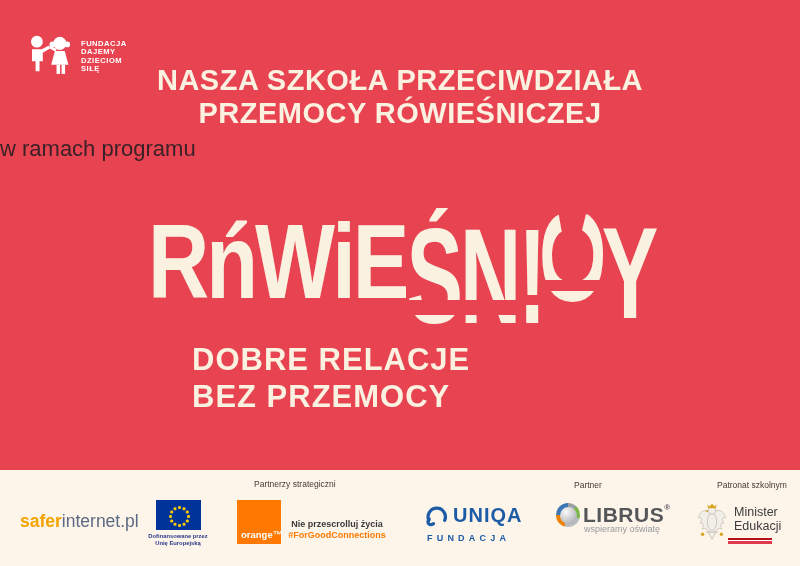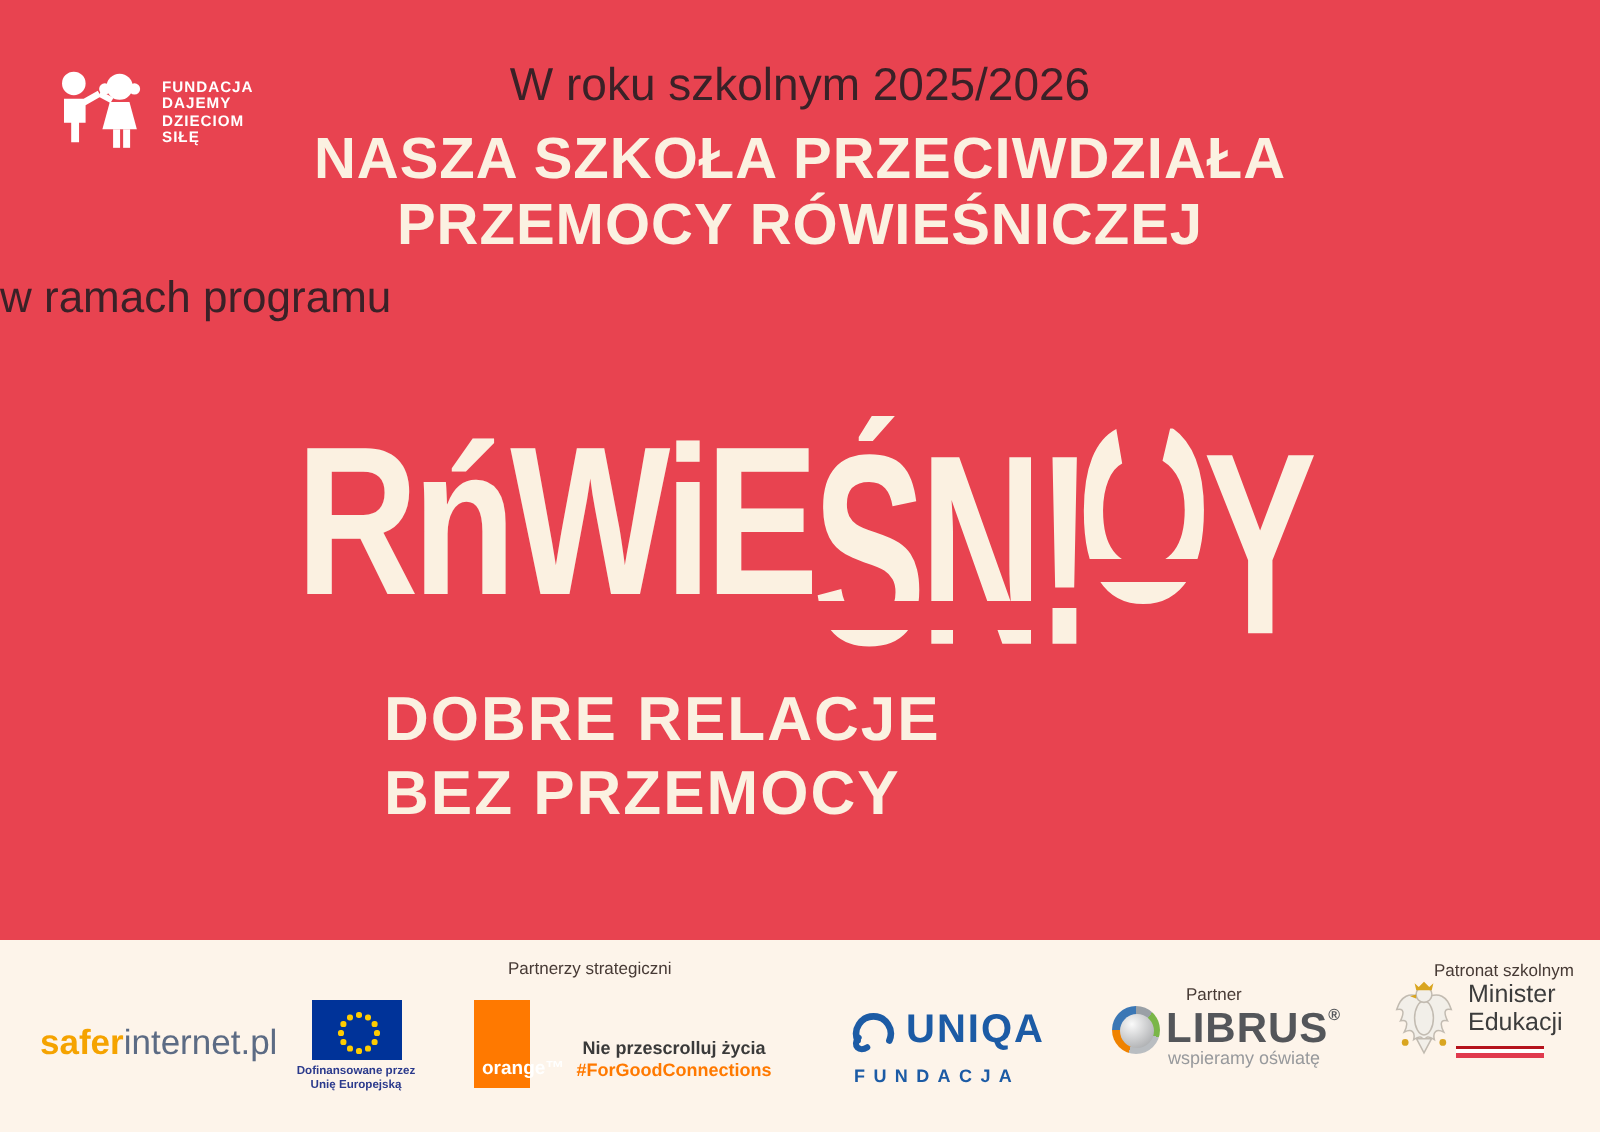--- a/index.html
+++ b/index.html
@@ -44,56 +44,56 @@
     transform:scaleY(1.28) rotate(-90deg);transform-origin:center;
     -webkit-mask-image:linear-gradient(to left,#000 0 70%,transparent 70% 82%,#000 82% 100%);
     mask-image:linear-gradient(to left,#000 0 70%,transparent 70% 82%,#000 82% 100%);
   }
   .tagline{position:absolute;left:152px;top:341px;color:var(--cream);
     font-size:31px;font-weight:700;line-height:37px;letter-spacing:1px;margin-left:40px;}
   
   .footer{position:absolute;left:0;top:470px;width:800px;height:96px;background:var(--footer_bg);}
   .f-label{position:absolute;font-size:8.5px;color:var(--label);font-weight:400;padding-left:19px;}
   .lbl-strategic{left:235px;top:9px;}
-  .lbl-partner{left:574px;top:10px;margin-top:12px;}
+  .lbl-partner{left:555px;top:10px;}
   .lbl-honorary{left:698px;top:10px;}
   .safer{position:absolute;left:20px;top:41px;font-size:17.5px;}
   .safer .hl{color:var(--safer_orange);font-weight:700;}
   .safer .rest{color:var(--safer_gray);font-weight:400;text-align:center;}
   .eu{position:absolute;left:148px;top:30px;width:60px;text-align:center;}
   .eu-flag{position:relative;width:45px;height:30px;margin:0 auto;background:var(--eu_blue);}
   .eu-stars{position:absolute;left:50%;top:50%;width:2.6px;height:2.6px;border-radius:50%;
     background:transparent;
     box-shadow:
       0px -9px 0 0 var(--eu_star), 4.5px -7.8px 0 0 var(--eu_star),
       7.8px -4.5px 0 0 var(--eu_star), 9px 0px 0 0 var(--eu_star),
       7.8px 4.5px 0 0 var(--eu_star), 4.5px 7.8px 0 0 var(--eu_star),
       0px 9px 0 0 var(--eu_star), -4.5px 7.8px 0 0 var(--eu_star),
       -7.8px 4.5px 0 0 var(--eu_star), -9px 0px 0 0 var(--eu_star),
       -7.8px -4.5px 0 0 var(--eu_star), -4.5px -7.8px 0 0 var(--eu_star);}
   .eu-caption{margin-top:3px;font-size:5.8px;line-height:6.6px;font-weight:700;color:#2b3a8c;}
-  .orange-box{position:absolute;left:237px;top:30px;width:28px;height:44px;background:var(--orange);}
+  .orange-box{position:absolute;left:237px;top:30px;width:44px;height:44px;background:var(--orange);}
   .orange-box span{position:absolute;left:4px;bottom:4px;color:#ffffff;font-size:9.5px;font-weight:700;}
   .campaign{position:absolute;left:287px;top:49px;width:100px;text-align:center;font-weight:700;}
   .campaign .c1{font-size:9px;color:#3a3a3a;line-height:11px;}
   .campaign .c2{font-size:9px;color:var(--orange);line-height:11px;}
   .uniqa{position:absolute;left:424px;top:33px;}
   .uniqa-row{display:flex;align-items:center;justify-content:space-between;}
   .uniqa-word{margin-left:4px;color:var(--uniqa_blue);font-size:20px;font-weight:700;letter-spacing:1px;}
   .uniqa-sub{margin-top:5px;margin-left:3px;color:var(--uniqa_blue);font-size:9px;font-weight:700;letter-spacing:4.2px;}
   .librus{position:absolute;left:556px;top:33px;}
   .librus-row{display:flex;}
   .librus-ball{position:relative;width:24px;height:24px;border-radius:50%;
     background:conic-gradient(#9aa0a6 0 12%, #7ab648 12% 30%, #b9bdc1 30% 55%, #ef8200 55% 75%, #3b77b5 75% 100%);}
   .librus-ball::after{content:"";position:absolute;left:3.5px;top:3.5px;width:17px;height:17px;border-radius:50%;
     background:radial-gradient(circle at 35% 30%, #fafafa, #9c9ea1);}
   .librus-word{margin-left:3px;color:var(--librus_gray);font-size:21px;font-weight:700;letter-spacing:0.5px;}
   .librus-reg{color:var(--librus_gray);font-size:8px;vertical-align:top;font-weight:700;}
   .librus-sub{margin-top:-3px;margin-left:28px;color:var(--librus_sub);font-size:9px;}
-  .minister{position:absolute;left:696px;top:17px;display:flex;align-items:flex-end;}
+  .minister{position:absolute;left:696px;top:32px;display:flex;}
   .minister-text{margin-left:6px;color:#3c3c3c;font-size:12.5px;line-height:14px;margin-top:3px;}
   .minister-flag{margin-top:5px;width:44px;height:6px;
     background:linear-gradient(to bottom,#b5121b 0 26%, #ffffff 26% 55%, var(--minister_red) 55% 100%);}
 </style>
 </head>
 <body>
 
 <div class="poster">
 
   <div class="fdds">
@@ -113,21 +113,20 @@
       </g>
     </svg>
     <div class="fdds-text">
       <div>FUNDACJA</div>
       <div>DAJEMY</div>
       <div>DZIECIOM</div>
       <div>SIŁĘ</div>
     </div>
   </div>
 
-  <div class="school-year">W roku szkolnym 2025/2026</div>
   <div class="title-line title-1">NASZA SZKOŁA PRZECIWDZIAŁA</div>
   <div class="title-line title-2">PRZEMOCY RÓWIEŚNICZEJ</div>
   <div class="subtitle">w ramach programu</div>
 
   <div class="logo-word"><span class="glyph ">R</span><span class="glyph ">ń</span><span class="glyph ">W</span><span class="glyph ">i</span><span class="glyph ">E</span><span class="glyph cut">Ś</span><span class="glyph cut">N</span><span class="glyph tall">!</span><span class="glyph rot">C</span><span class="glyph taller">Y</span></div>
   <div class="tagline">
     <div>DOBRE RELACJE</div>
     <div>BEZ PRZEMOCY</div>
   </div>
 

